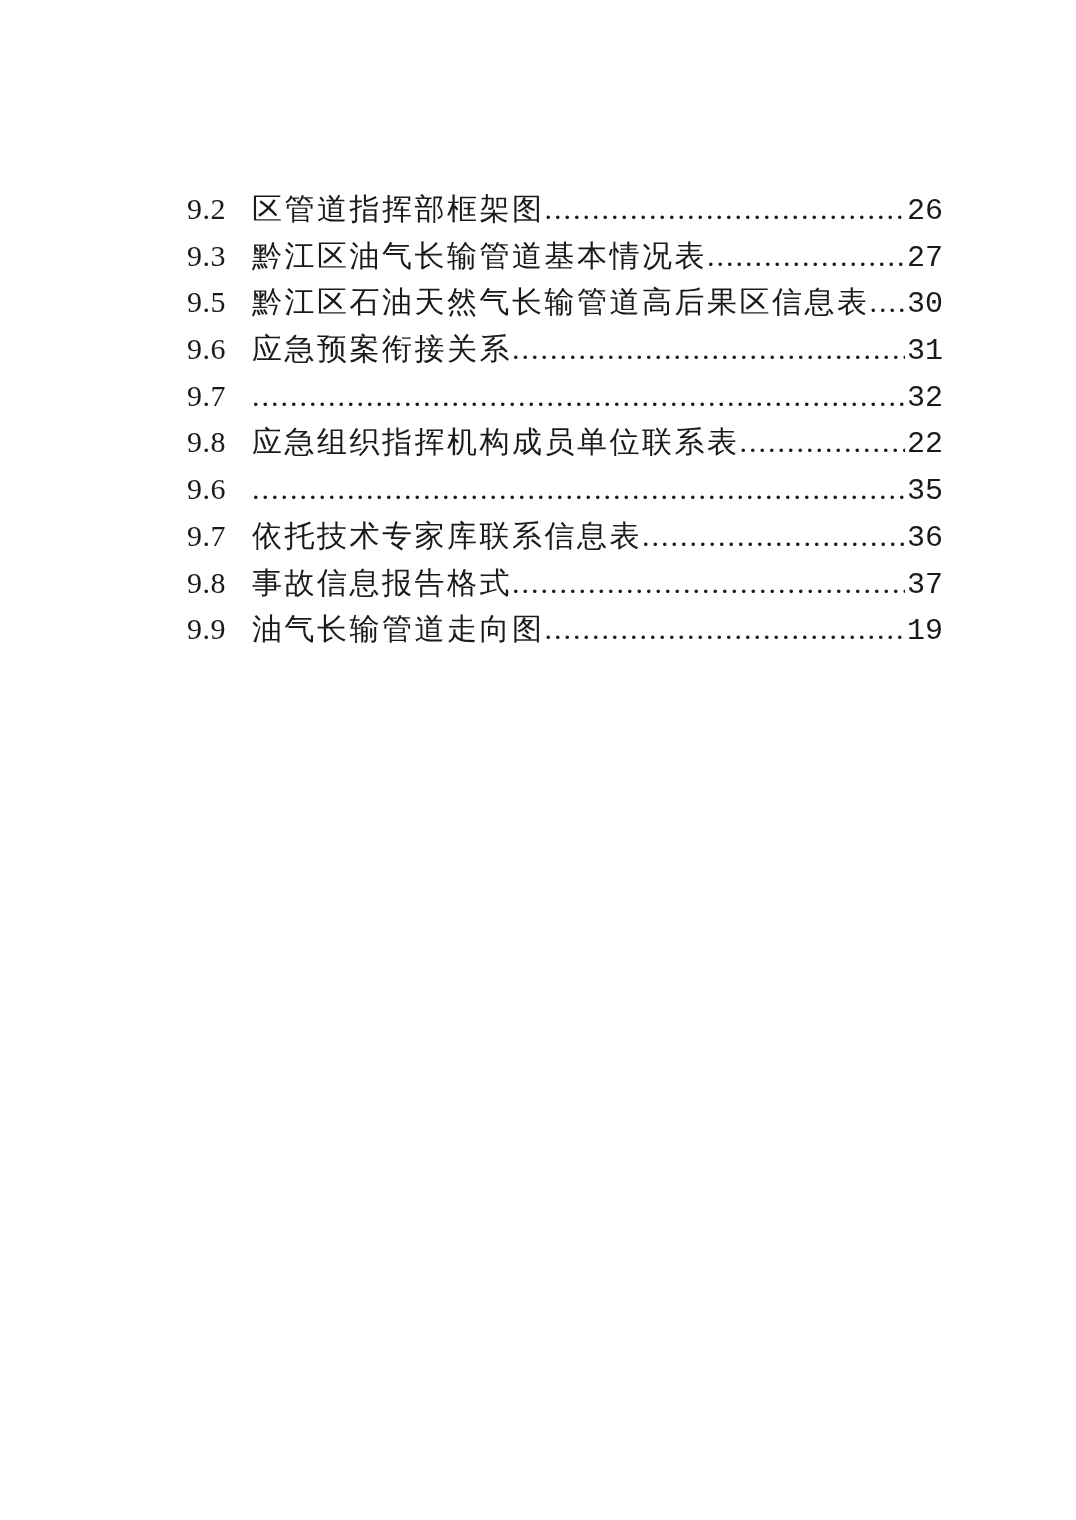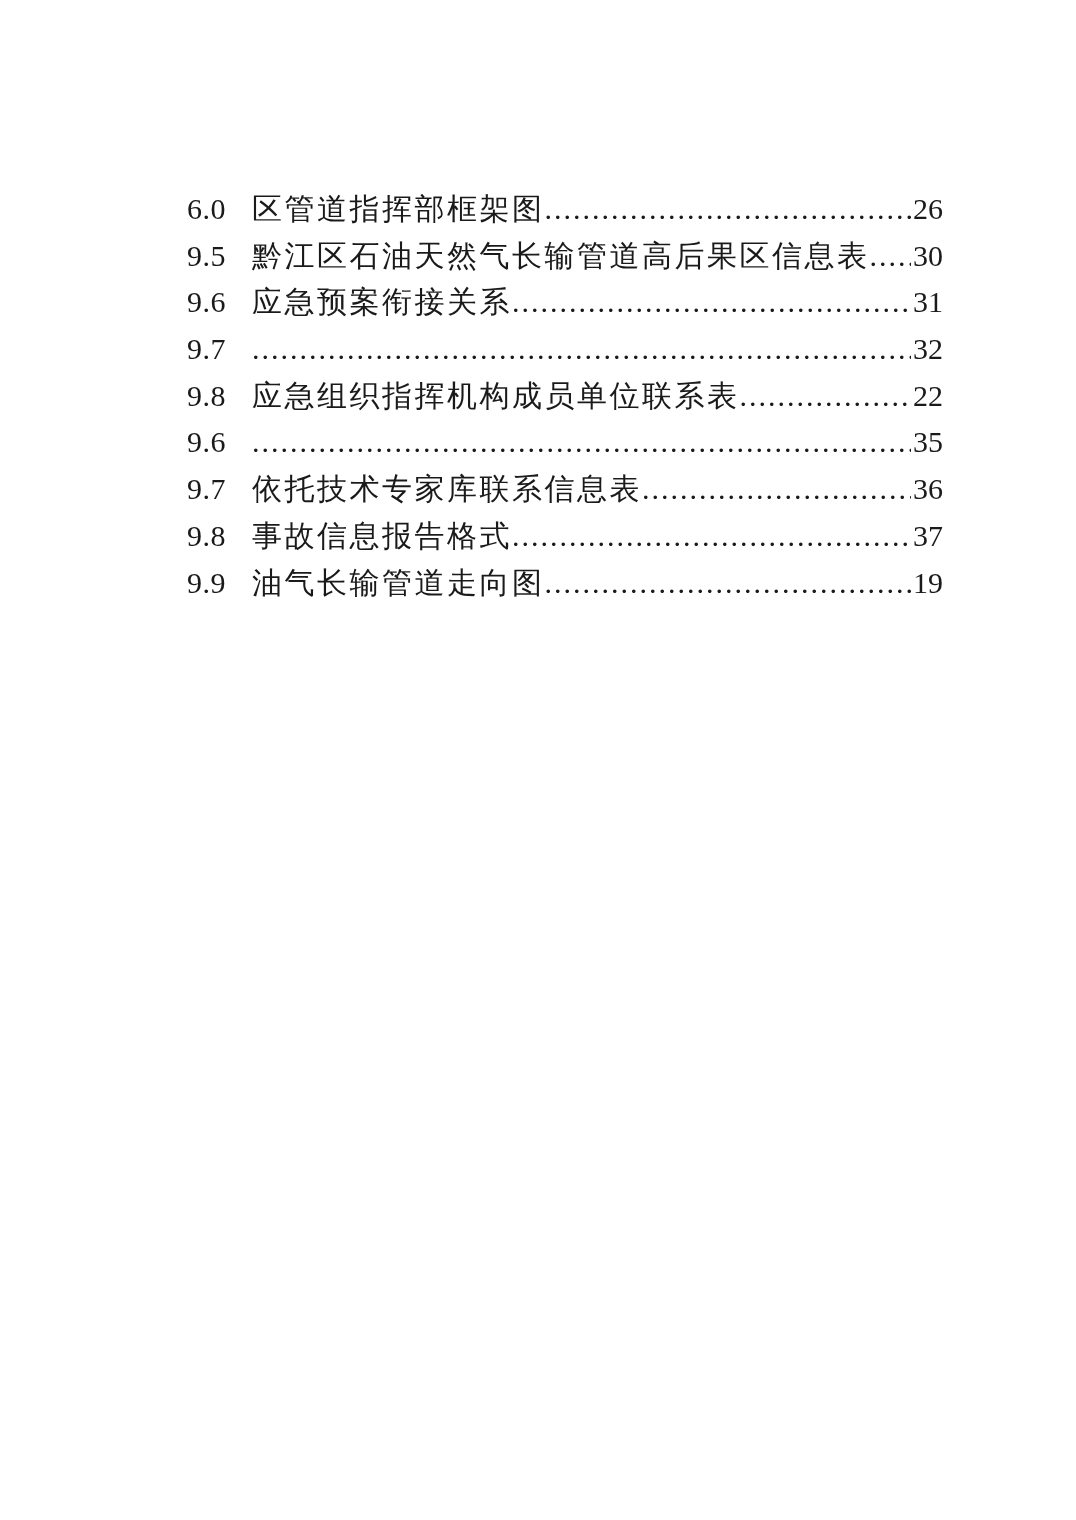--- a/index.html
+++ b/index.html
@@ -43,34 +43,41 @@
     min-width: 0;
   }
   .toc-dots::after {
     content: "........................................................................................................................................";
     letter-spacing: 2px;
   }
   .toc-page {
     flex: 0 0 auto;
     text-align: right;
     padding-left: 2px;
+    font-family: Liberation Mono, monospace;
   }
 </style>
 </head>
 <body>
 
 <div class="toc">
 
   <div class="toc-entry">
-    <span class="toc-num">6.0</span>
+    <span class="toc-num">9.2</span>
     <span class="toc-title">区管道指挥部框架图</span>
     <span class="toc-dots"></span>
     <span class="toc-page">26</span>
   </div>
 
+  <div class="toc-entry">
+    <span class="toc-num">9.3</span>
+    <span class="toc-title">黔江区油气长输管道基本情况表</span>
+    <span class="toc-dots"></span>
+    <span class="toc-page">27</span>
+  </div>
 
 
   <div class="toc-entry">
     <span class="toc-num">9.5</span>
     <span class="toc-title">黔江区石油天然气长输管道高后果区信息表</span>
     <span class="toc-dots"></span>
     <span class="toc-page">30</span>
   </div>
 
   <div class="toc-entry">

